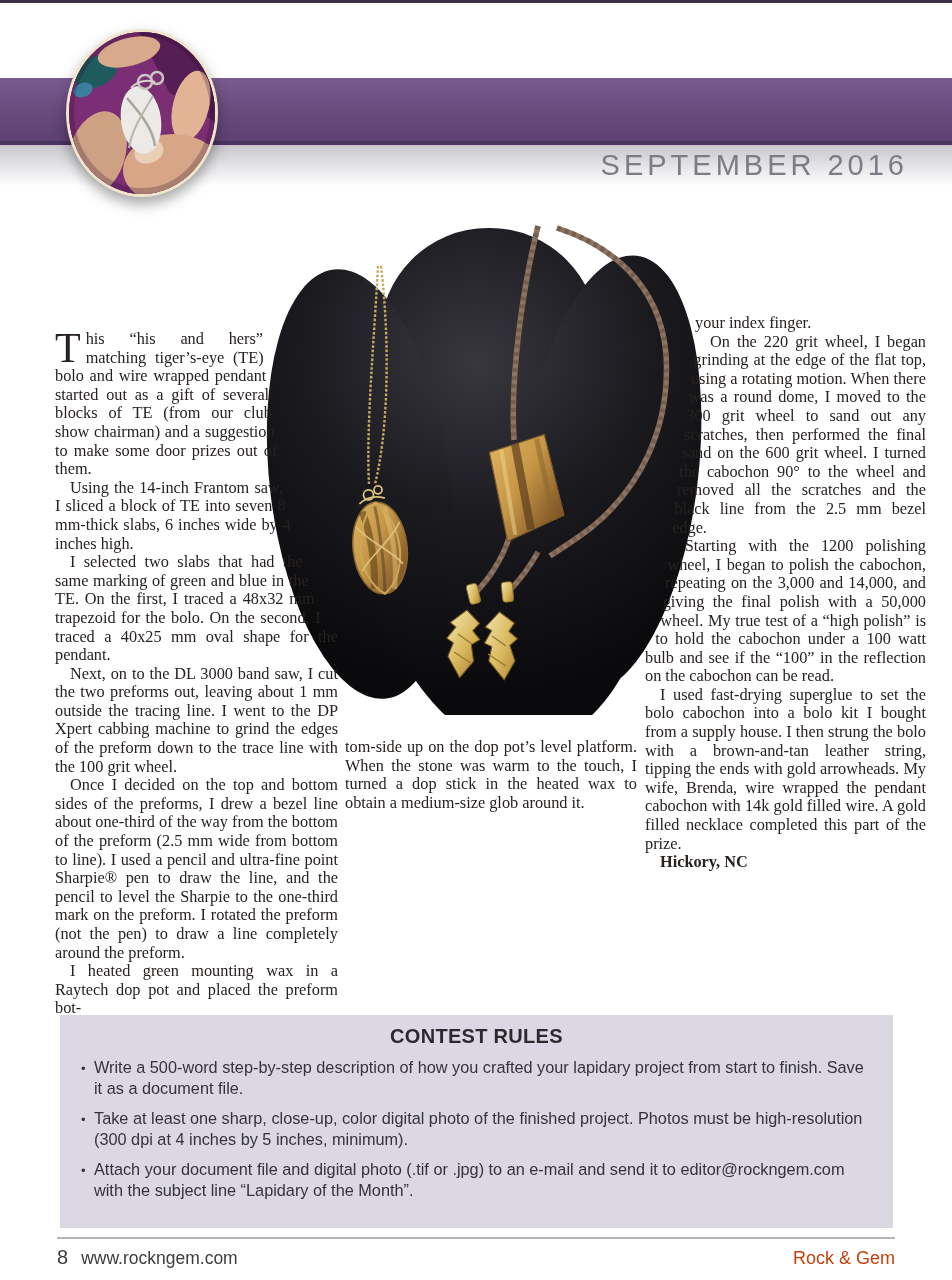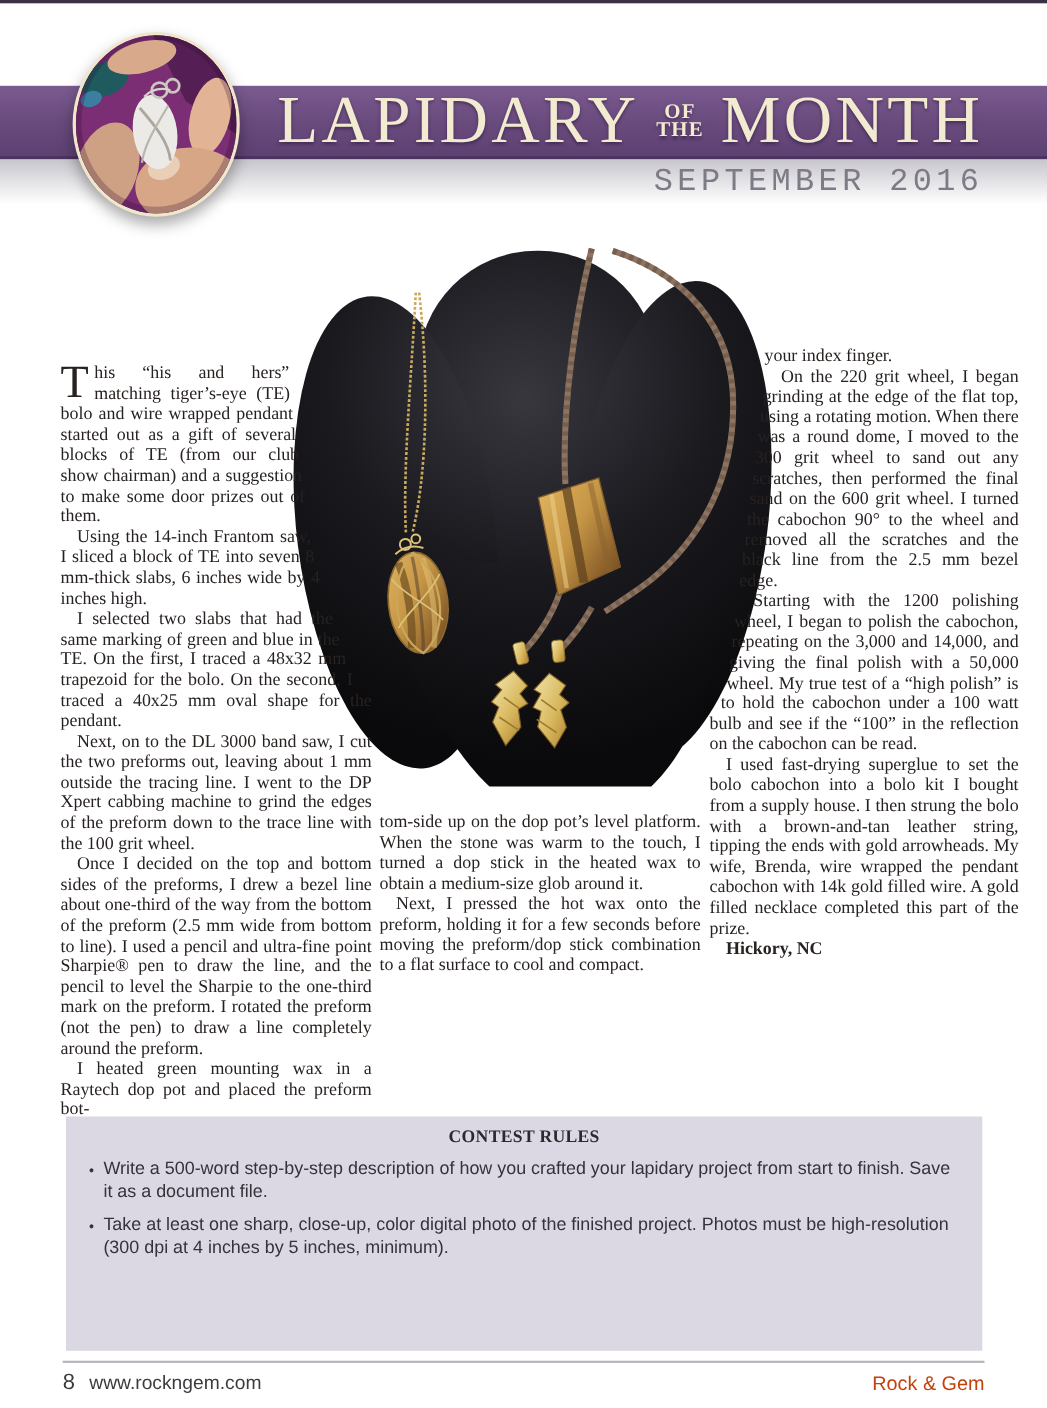--- a/index.html
+++ b/index.html
@@ -12,21 +12,21 @@
         border-bottom:4px solid #4b3360;}
   .band-shadow{position:absolute;left:0;top:145px;width:952px;height:48px;
         background:linear-gradient(180deg,#c8c6cd 0%,rgba(255,255,255,0) 85%);}
   .masthead-title{position:absolute;left:252px;top:80px;width:642px;height:62px;
         display:flex;align-items:flex-start;justify-content:space-between;
         color:#f2ebd1;text-shadow:0 2px 3px rgba(35,18,50,.55);}
   .mast-word{font-family:"Liberation Serif",serif;font-size:61px;line-height:60px;
         letter-spacing:3px;font-weight:500;white-space:nowrap;}
   .mast-ofthe{display:flex;flex-direction:column;align-items:center;justify-content:center;
         font-size:19px;line-height:17px;letter-spacing:1px;padding-top:13px;font-weight:600;}
-  .issue{position:absolute;right:58px;top:149px;font-family:Liberation Mono, monospace;
+  .issue{position:absolute;right:44px;top:149px;font-family:Liberation Sans, sans-serif;
         font-size:29px;letter-spacing:4px;color:#7e7a86;}
   .circle-photo{position:absolute;left:66px;top:29px;width:146px;height:162px;
         border-radius:50%;border:3px solid #efe6cc;overflow:hidden;
         box-shadow:0 7px 14px rgba(0,0,0,.35);background:#7b2e74;}
   
   .col{position:absolute;font-size:16.3px;line-height:18.6px;text-align:justify;}
   .col p{margin:0;}
   .col p + p{text-indent:15px;}
   .col-left{left:55px;top:330px;width:283px;}
   .col-mid{left:345px;top:738px;width:292px;}
@@ -37,22 +37,22 @@
   .spacer-left{float:left;width:50px;height:332px;
         shape-outside:polygon(0 0,48px 0,10px 300px,0 332px);shape-margin:5px;}
   .byline{text-align:right;font-style:italic;margin-top:1px;}
   .location{font-weight:bold;}
   
   .main-photo{position:absolute;left:262px;top:222px;width:442px;height:500px;}
   
   .contest{position:absolute;left:60px;top:1015px;width:833px;height:213px;
         background:#dbd8e4;font-family:"Liberation Sans",sans-serif;color:#35323a;
         box-sizing:border-box;padding:8px 20px 0 20px;overflow:hidden;}
-  .contest-heading{text-align:center;font-weight:bold;font-size:16px;color:#2c292e;
-        letter-spacing:.3px;margin:2px 0 4px 0;font-family:Liberation Serif, serif;}
+  .contest-heading{text-align:center;font-weight:bold;font-size:20px;color:#2c292e;
+        letter-spacing:.3px;margin:2px 0 4px 0;}
   .contest-intro{font-size:16.3px;margin:0 0 2px 2px;}
   .contest ul{list-style:none;margin:0;padding:0;}
   .contest li{position:relative;padding-left:14px;margin-top:9px;
         font-size:16.3px;line-height:21px;}
   .contest li::before{content:"•";position:absolute;left:1px;top:1px;font-size:13px;}
   
   .footer-rule{position:absolute;left:57px;top:1237px;width:838px;height:2px;background:#b6b4bb;}
   .footer-left{position:absolute;left:57px;top:1246px;font-family:"Liberation Sans",sans-serif;
         color:#3d3b3f;font-size:17.5px;display:flex;align-items:baseline;gap:13px;}
   .footer-page{font-size:20px;}
@@ -61,28 +61,20 @@
 </style>
 </head>
 <body>
 
 <div class="page">
 
   <div class="top-strip"></div>
   <div class="band"></div>
   <div class="band-shadow"></div>
 
-  <div class="masthead-title">
-    <span class="mast-word">LAPIDARY</span>
-    <span class="mast-ofthe">
-      <span>OF</span>
-      <span>THE</span>
-    </span>
-    <span class="mast-word">MONTH</span>
-  </div>
 
   <div class="issue">SEPTEMBER 2016</div>
 
   <div class="circle-photo">
     <svg width="146" height="162" viewBox="0 0 146 162">
       <rect x="0" y="0" width="146" height="162" fill="#7b2e74"></rect>
       <path d="M70 0 L146 0 L146 90 L100 60 Z" fill="#551e55"></path>
       <ellipse cx="26" cy="40" rx="23" ry="15" fill="#1f5a5e" transform="rotate(-22 26 40)"></ellipse>
       <ellipse cx="14" cy="58" rx="10" ry="7" fill="#3c7ea0" transform="rotate(-20 14 58)"></ellipse>
       <ellipse cx="60" cy="20" rx="32" ry="14" fill="#d9a98c" transform="rotate(-14 60 20)"></ellipse>
@@ -180,37 +172,37 @@
     <p><span class="dropcap">T</span><span>his “his and hers” matching tiger’s-eye (TE) bolo and wire wrapped pendant started out as a gift of several blocks of TE (from our club show chairman) and a suggestion to make some door prizes out of them.</span></p>
     <p>Using the 14-inch Frantom saw, I sliced a block of TE into seven 8 mm-thick slabs, 6 inches wide by 4 inches high.</p>
     <p>I selected two slabs that had the same marking of green and blue in the TE. On the first, I traced a 48x32 mm trapezoid for the bolo. On the second, I traced a 40x25 mm oval shape for the pendant.</p>
     <p>Next, on to the DL 3000 band saw, I cut the two preforms out, leaving about 1 mm outside the tracing line. I went to the DP Xpert cabbing machine to grind the edges of the preform down to the trace line with the 100 grit wheel.</p>
     <p>Once I decided on the top and bottom sides of the preforms, I drew a bezel line about one-third of the way from the bottom of the preform (2.5 mm wide from bottom to line). I used a pencil and ultra-fine point Sharpie® pen to draw the line, and the pencil to level the Sharpie to the one-third mark on the preform. I rotated the preform (not the pen) to draw a line completely around the preform.</p>
     <p>I heated green mounting wax in a Raytech dop pot and placed the preform bot-</p>
   </div>
 
   <div class="col col-mid">
     <p>tom-side up on the dop pot’s level platform. When the stone was warm to the touch, I turned a dop stick in the heated wax to obtain a medium-size glob around it.</p>
-    <p>Next, I pressed the hot wax onto the preform, holding it for a few seconds before moving the preform/dop stick combination to a flat surface to cool and compact.</p>
   </div>
 
   <div class="col col-right">
     <div class="spacer-left"></div>
     <p>your index finger.</p>
     <p>On the 220 grit wheel, I began grinding at the edge of the flat top, using a rotating motion. When there was a round dome, I moved to the 300 grit wheel to sand out any scratches, then performed the final sand on the 600 grit wheel. I turned the cabochon 90° to the wheel and removed all the scratches and the black line from the 2.5 mm bezel edge.</p>
     <p>Starting with the 1200 polishing wheel, I began to polish the cabochon, repeating on the 3,000 and 14,000, and giving the final polish with a 50,000 wheel. My true test of a “high polish” is to hold the cabochon under a 100 watt bulb and see if the “100” in the reflection on the cabochon can be read.</p>
     <p>I used fast-drying superglue to set the bolo cabochon into a bolo kit I bought from a supply house. I then strung the bolo with a brown-and-tan leather string, tipping the ends with gold arrowheads. My wife, Brenda, wire wrapped the pendant cabochon with 14k gold filled wire. A gold filled necklace completed this part of the prize.</p>
     <p class="location">Hickory, NC</p>
   </div>
 
   <div class="contest">
     <div class="contest-heading">CONTEST RULES</div>
     <ul>
       <li>Write a 500-word step-by-step description of how you crafted your lapidary project from start to finish. Save it as a document file.</li>
       <li>Take at least one sharp, close-up, color digital photo of the finished project. Photos must be high-resolution (300 dpi at 4 inches by 5 inches, minimum).</li>
+      <li>Attach your document file and digital photo (.tif or .jpg) to an e-mail and send it to editor@rockngem.com with the subject line “Lapidary of the Month”.</li>
 
     </ul>
   </div>
 
   <div class="footer-rule"></div>
   <div class="footer-left">
     <span class="footer-page">8</span>
     <span>www.rockngem.com</span>
   </div>
   <div class="footer-right">Rock &amp; Gem</div>

